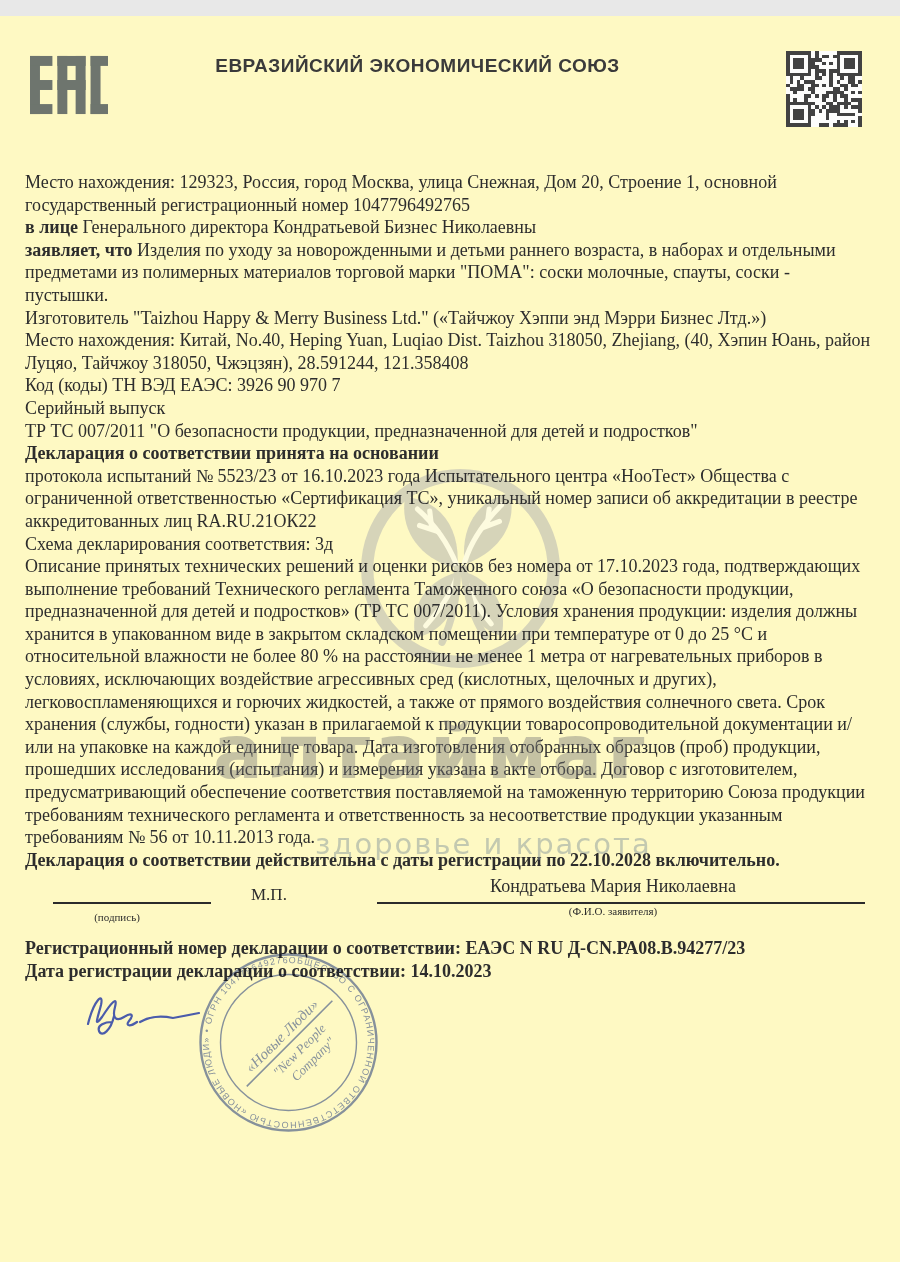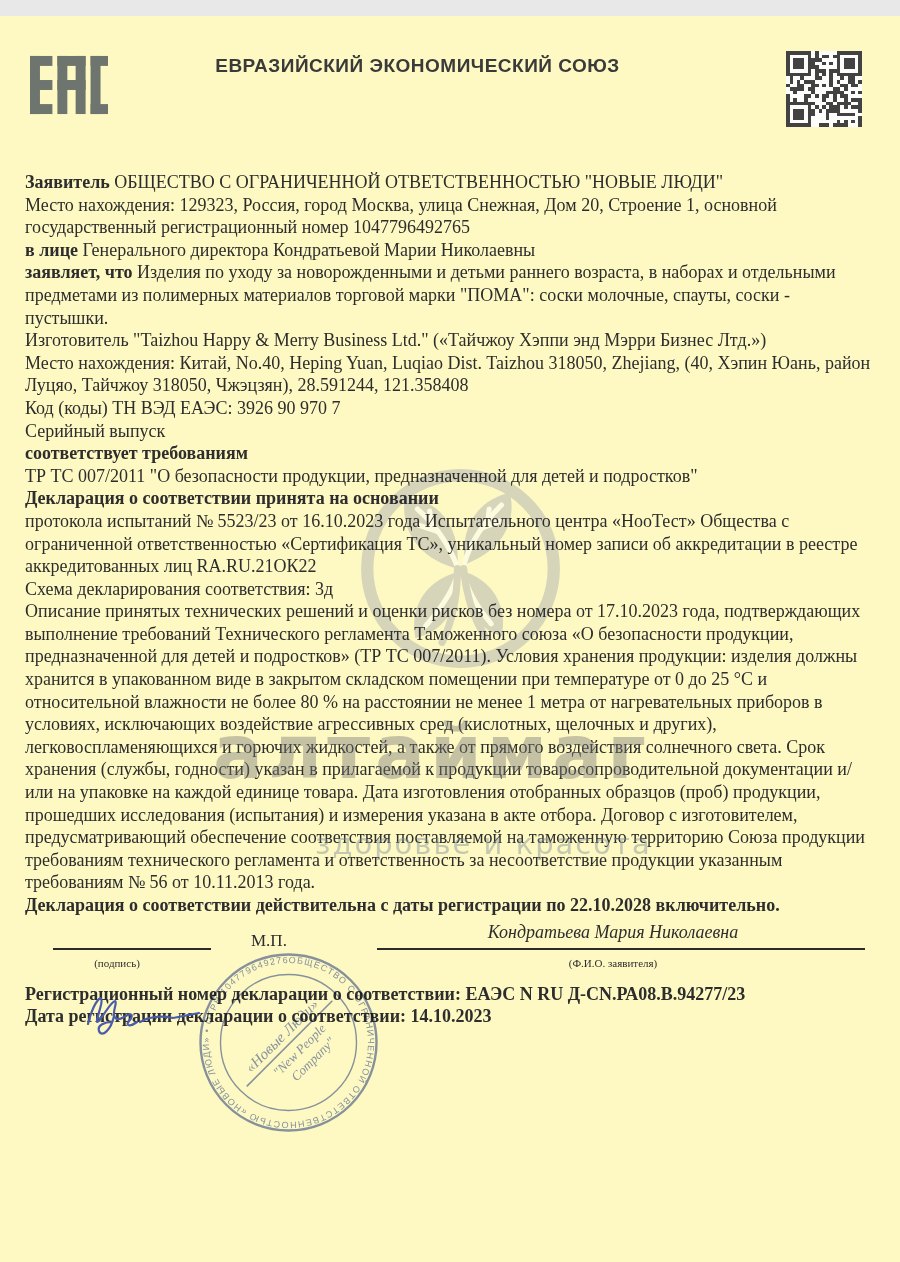--- a/index.html
+++ b/index.html
@@ -29,23 +29,23 @@
   .content p{margin:0; padding:0;}
   .b{font-weight:bold;}
   .gap4{margin-top:4px;}
   .validity{margin-top:33px; font-weight:bold;}
   .sig-area{position:relative; height:62px; margin-top:4px; font-weight:normal;}
   .sig-line{position:absolute; border-bottom:2px solid #2b2b2b; height:0;}
   .sig-line.left{left:28px; top:27px; width:158px;}
   .sig-line.right{left:352px; top:27px; width:488px;}
   .cap{position:absolute; font-size:11px; text-align:center; color:#2d2d2d;}
   .cap.sign{left:32px; top:31px; width:120px;}
-  .cap.fio{left:403px; top:31px; width:370px;text-align:center;}
+  .cap.fio{left:403px; top:25px; width:370px;text-align:center;}
   .mp{position:absolute; left:226px; top:9px; font-size:17px;}
-  .fio-name{position:absolute; left:403px; top:0; width:370px; text-align:center; font-size:18px;font-style:italic;}
+  .fio-name{position:absolute; left:403px; top:0; width:370px; text-align:center; font-size:18px;}
   .reg{margin-top:6px; font-weight:bold;}
   .regdate{margin-top:8px; font-weight:bold;}
   
   .wm-circle{position:absolute; left:358px; top:450px; z-index:1; opacity:.5;}
   .wm-big{
     position:absolute; left:213px; top:693px; z-index:3;
     font-family:"DejaVu Sans", sans-serif; font-weight:bold;
     font-size:74px; letter-spacing:5px; color:rgba(120,120,120,.42);
   }
   .wm-small{
@@ -544,29 +544,27 @@
     <g stroke="#b0b0b0" stroke-width="7" fill="none" stroke-linecap="round">
       <path d="M97,100 C97,130 92,152 82,172"></path>
       <path d="M103,100 C106,128 112,148 124,166"></path>
     </g>
   </svg>
 
   <div class="wm-big">алтаймаг</div>
   <div class="wm-small">здоровье и красота</div>
 
   <div class="content">
-    <p><span class="b">Заявитель </span><span>ОБЩЕСТВО С ОГРАНИЧЕННОЙ ОТВЕТСТВЕННОСТЬЮ "НОВЫЕ ЛЮДИ"</span></p>
     <p>Место нахождения: 129323, Россия, город Москва, улица Снежная, Дом 20, Строение 1, основной государственный регистрационный номер 1047796492765</p>
-    <p><span class="b">в лице </span><span>Генерального директора Кондратьевой Марии Николаевны</span></p>
+    <p><span class="b">в лице </span><span>Генерального директора Кондратьевой Бизнес Николаевны</span></p>
     <p><span class="b">заявляет, что </span><span>Изделия по уходу за новорожденными и детьми раннего возраста, в наборах и отдельными предметами из полимерных материалов торговой марки "ПОМА": соски молочные, спауты, соски - пустышки.</span></p>
     <p>Изготовитель "Taizhou Happy &amp; Merry Business Ltd." («Тайчжоу Хэппи энд Мэрри Бизнес Лтд.»)</p>
     <p>Место нахождения: Китай, No.40, Heping Yuan, Luqiao Dist. Taizhou 318050, Zhejiang, (40, Хэпин Юань, район Луцяо, Тайчжоу 318050, Чжэцзян), 28.591244, 121.358408</p>
     <p>Код (коды) ТН ВЭД ЕАЭС: 3926 90 970 7</p>
     <p>Серийный выпуск</p>
-    <p class="b">соответствует требованиям</p>
     <p>ТР ТС 007/2011 "О безопасности продукции, предназначенной для детей и подростков"</p>
     <p class="b">Декларация о соответствии принята на основании</p>
     <p>протокола испытаний № 5523/23 от 16.10.2023 года Испытательного центра «НооТест» Общества с ограниченной ответственностью «Сертификация ТС», уникальный номер записи об аккредитации в реестре аккредитованных лиц RA.RU.21ОК22</p>
     <p>Схема декларирования соответствия: 3д</p>
     <p>Описание принятых технических решений и оценки рисков без номера от 17.10.2023 года, подтверждающих выполнение требований Технического регламента Таможенного союза «О безопасности продукции, предназначенной для детей и подростков» (ТР ТС 007/2011). Условия хранения продукции: изделия должны хранится в упакованном виде в закрытом складском помещении при температуре от 0 до 25 °С и относительной влажности не более 80 % на расстоянии не менее 1 метра от нагревательных приборов в условиях, исключающих воздействие агрессивных сред (кислотных, щелочных и других), легковоспламеняющихся и горючих жидкостей, а также от прямого воздействия солнечного света. Срок хранения (службы, годности) указан в прилагаемой к продукции товаросопроводительной документации и/или на упаковке на каждой единице товара. Дата изготовления отобранных образцов (проб) продукции, прошедших исследования (испытания) и измерения указана в акте отбора. Договор с изготовителем, предусматривающий обеспечение соответствия поставляемой на таможенную территорию Союза продукции требованиям технического регламента и ответственность за несоответствие продукции указанным требованиям № 56 от 10.11.2013 года.</p>
 
     <p class="validity">Декларация о соответствии действительна с даты регистрации по 22.10.2028 включительно.</p>
 
     <div class="sig-area">
       <div class="sig-line left"></div>

